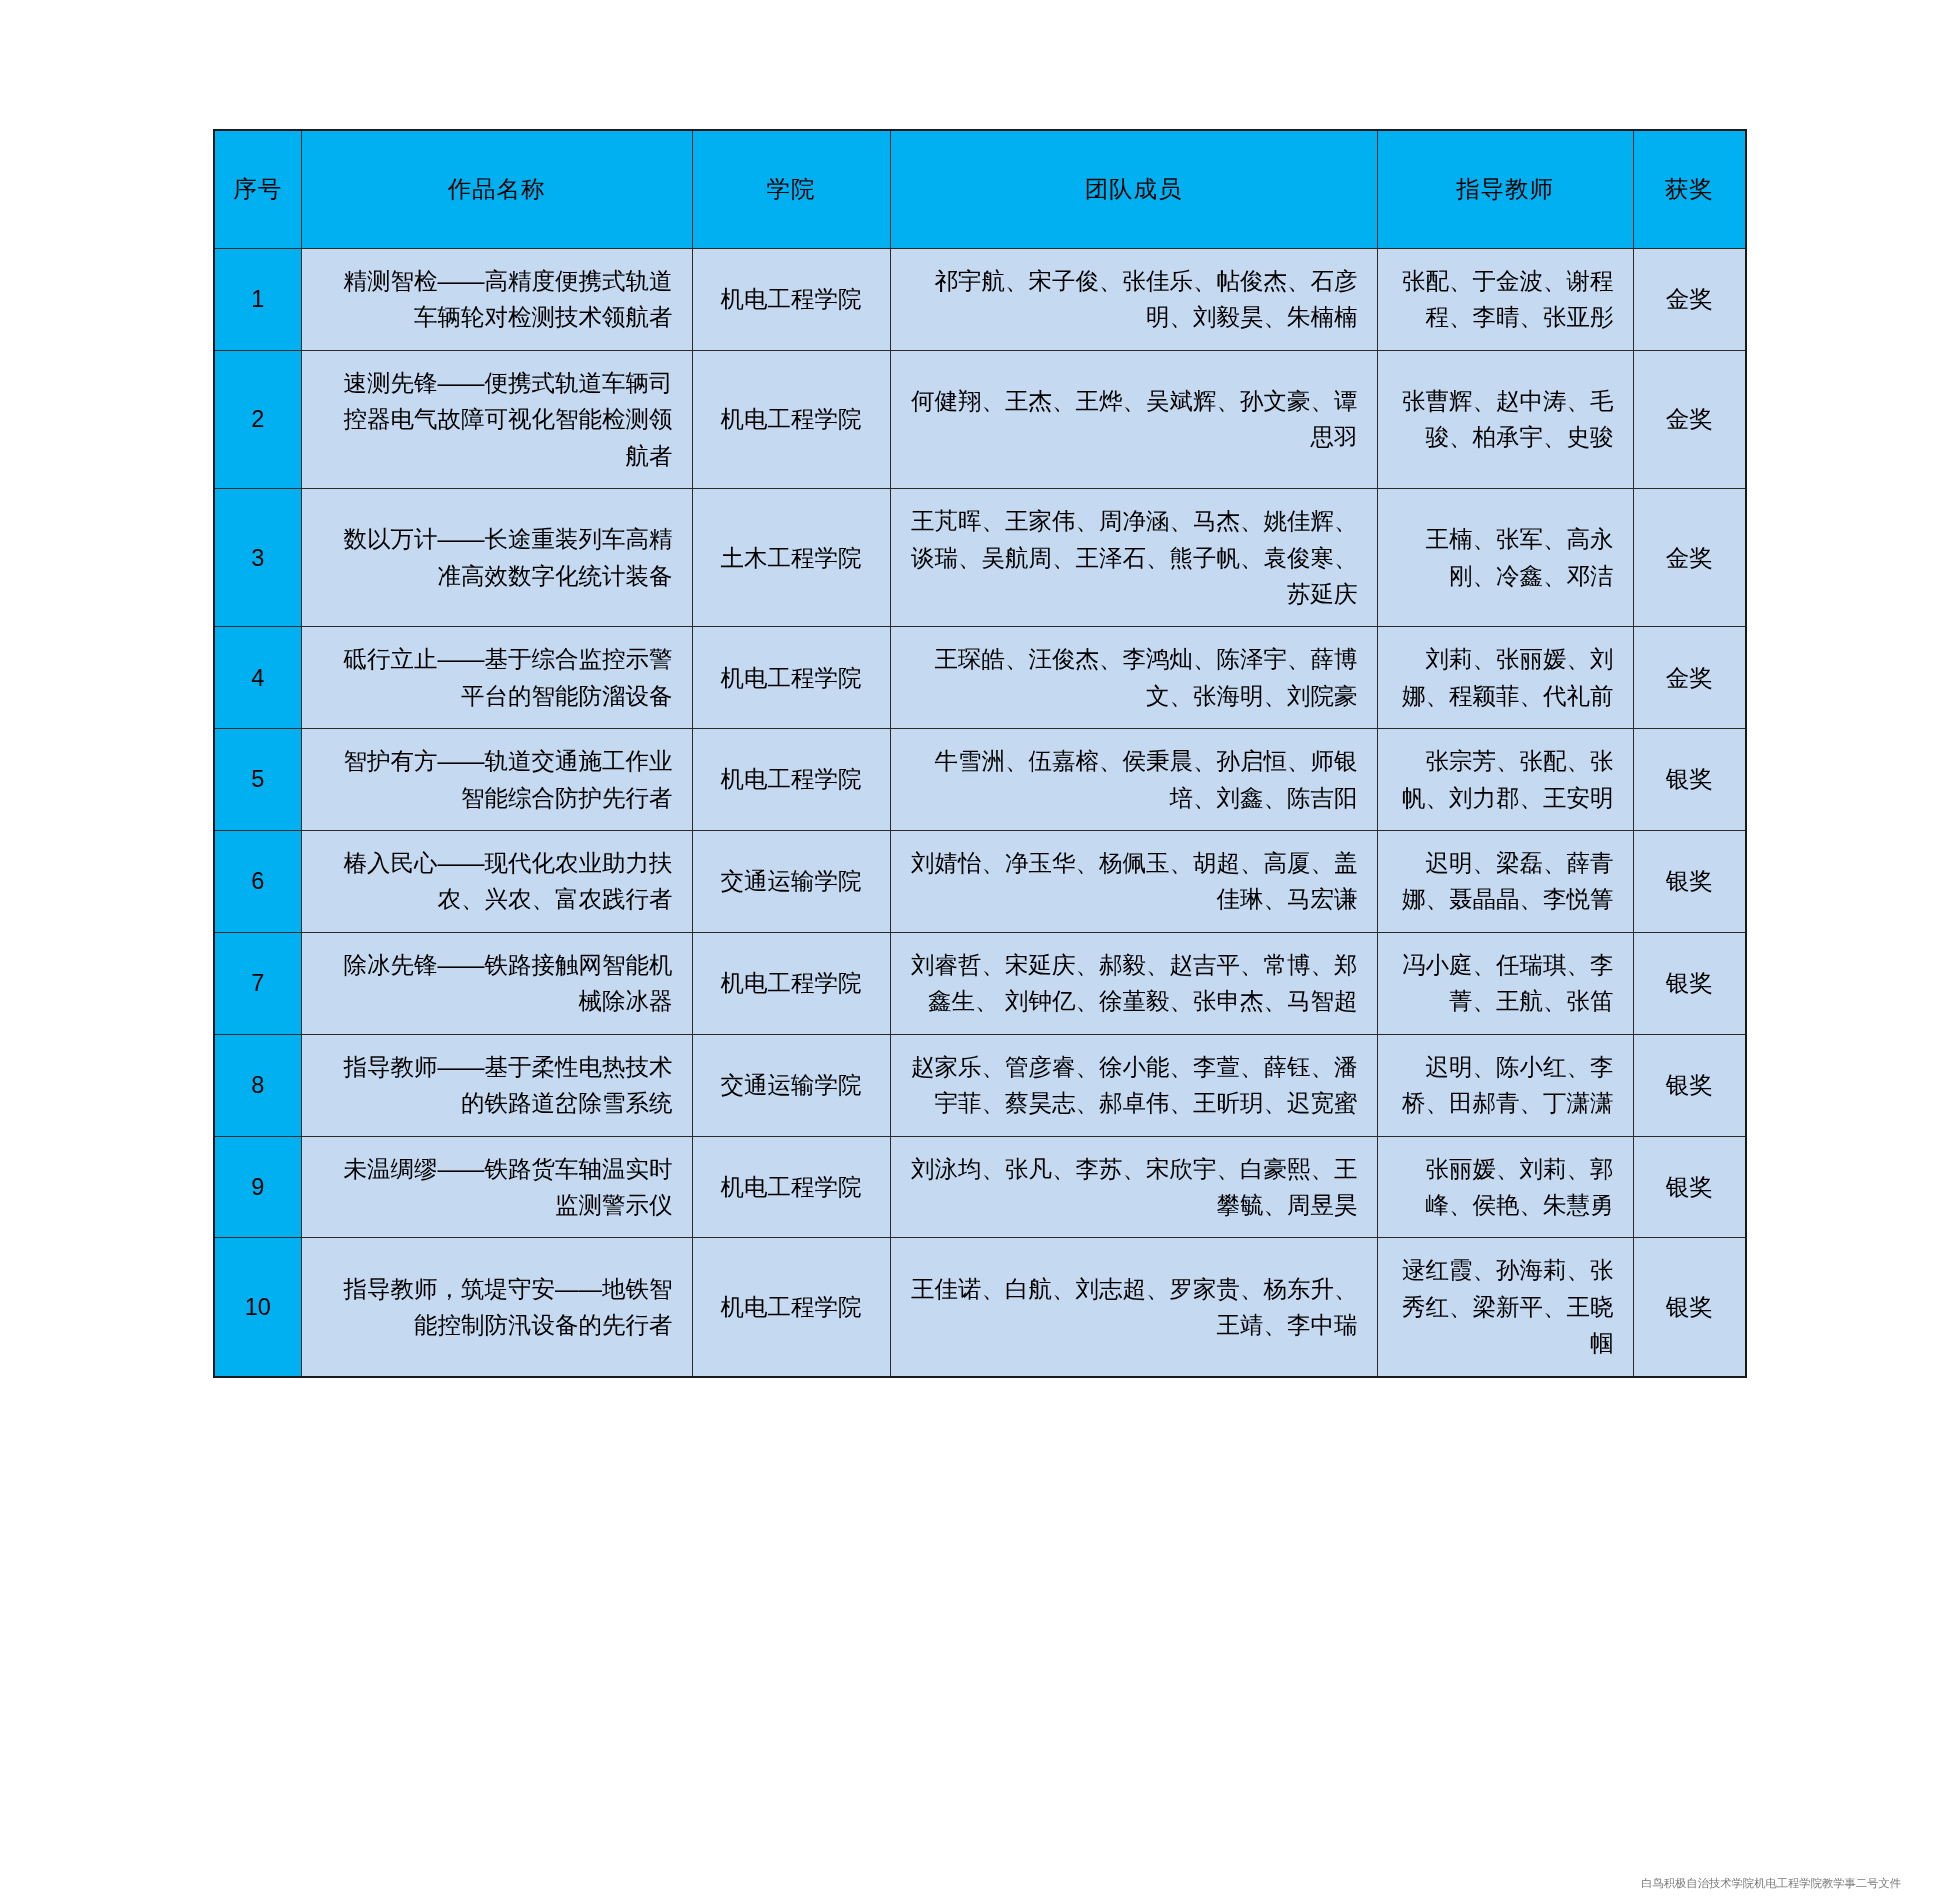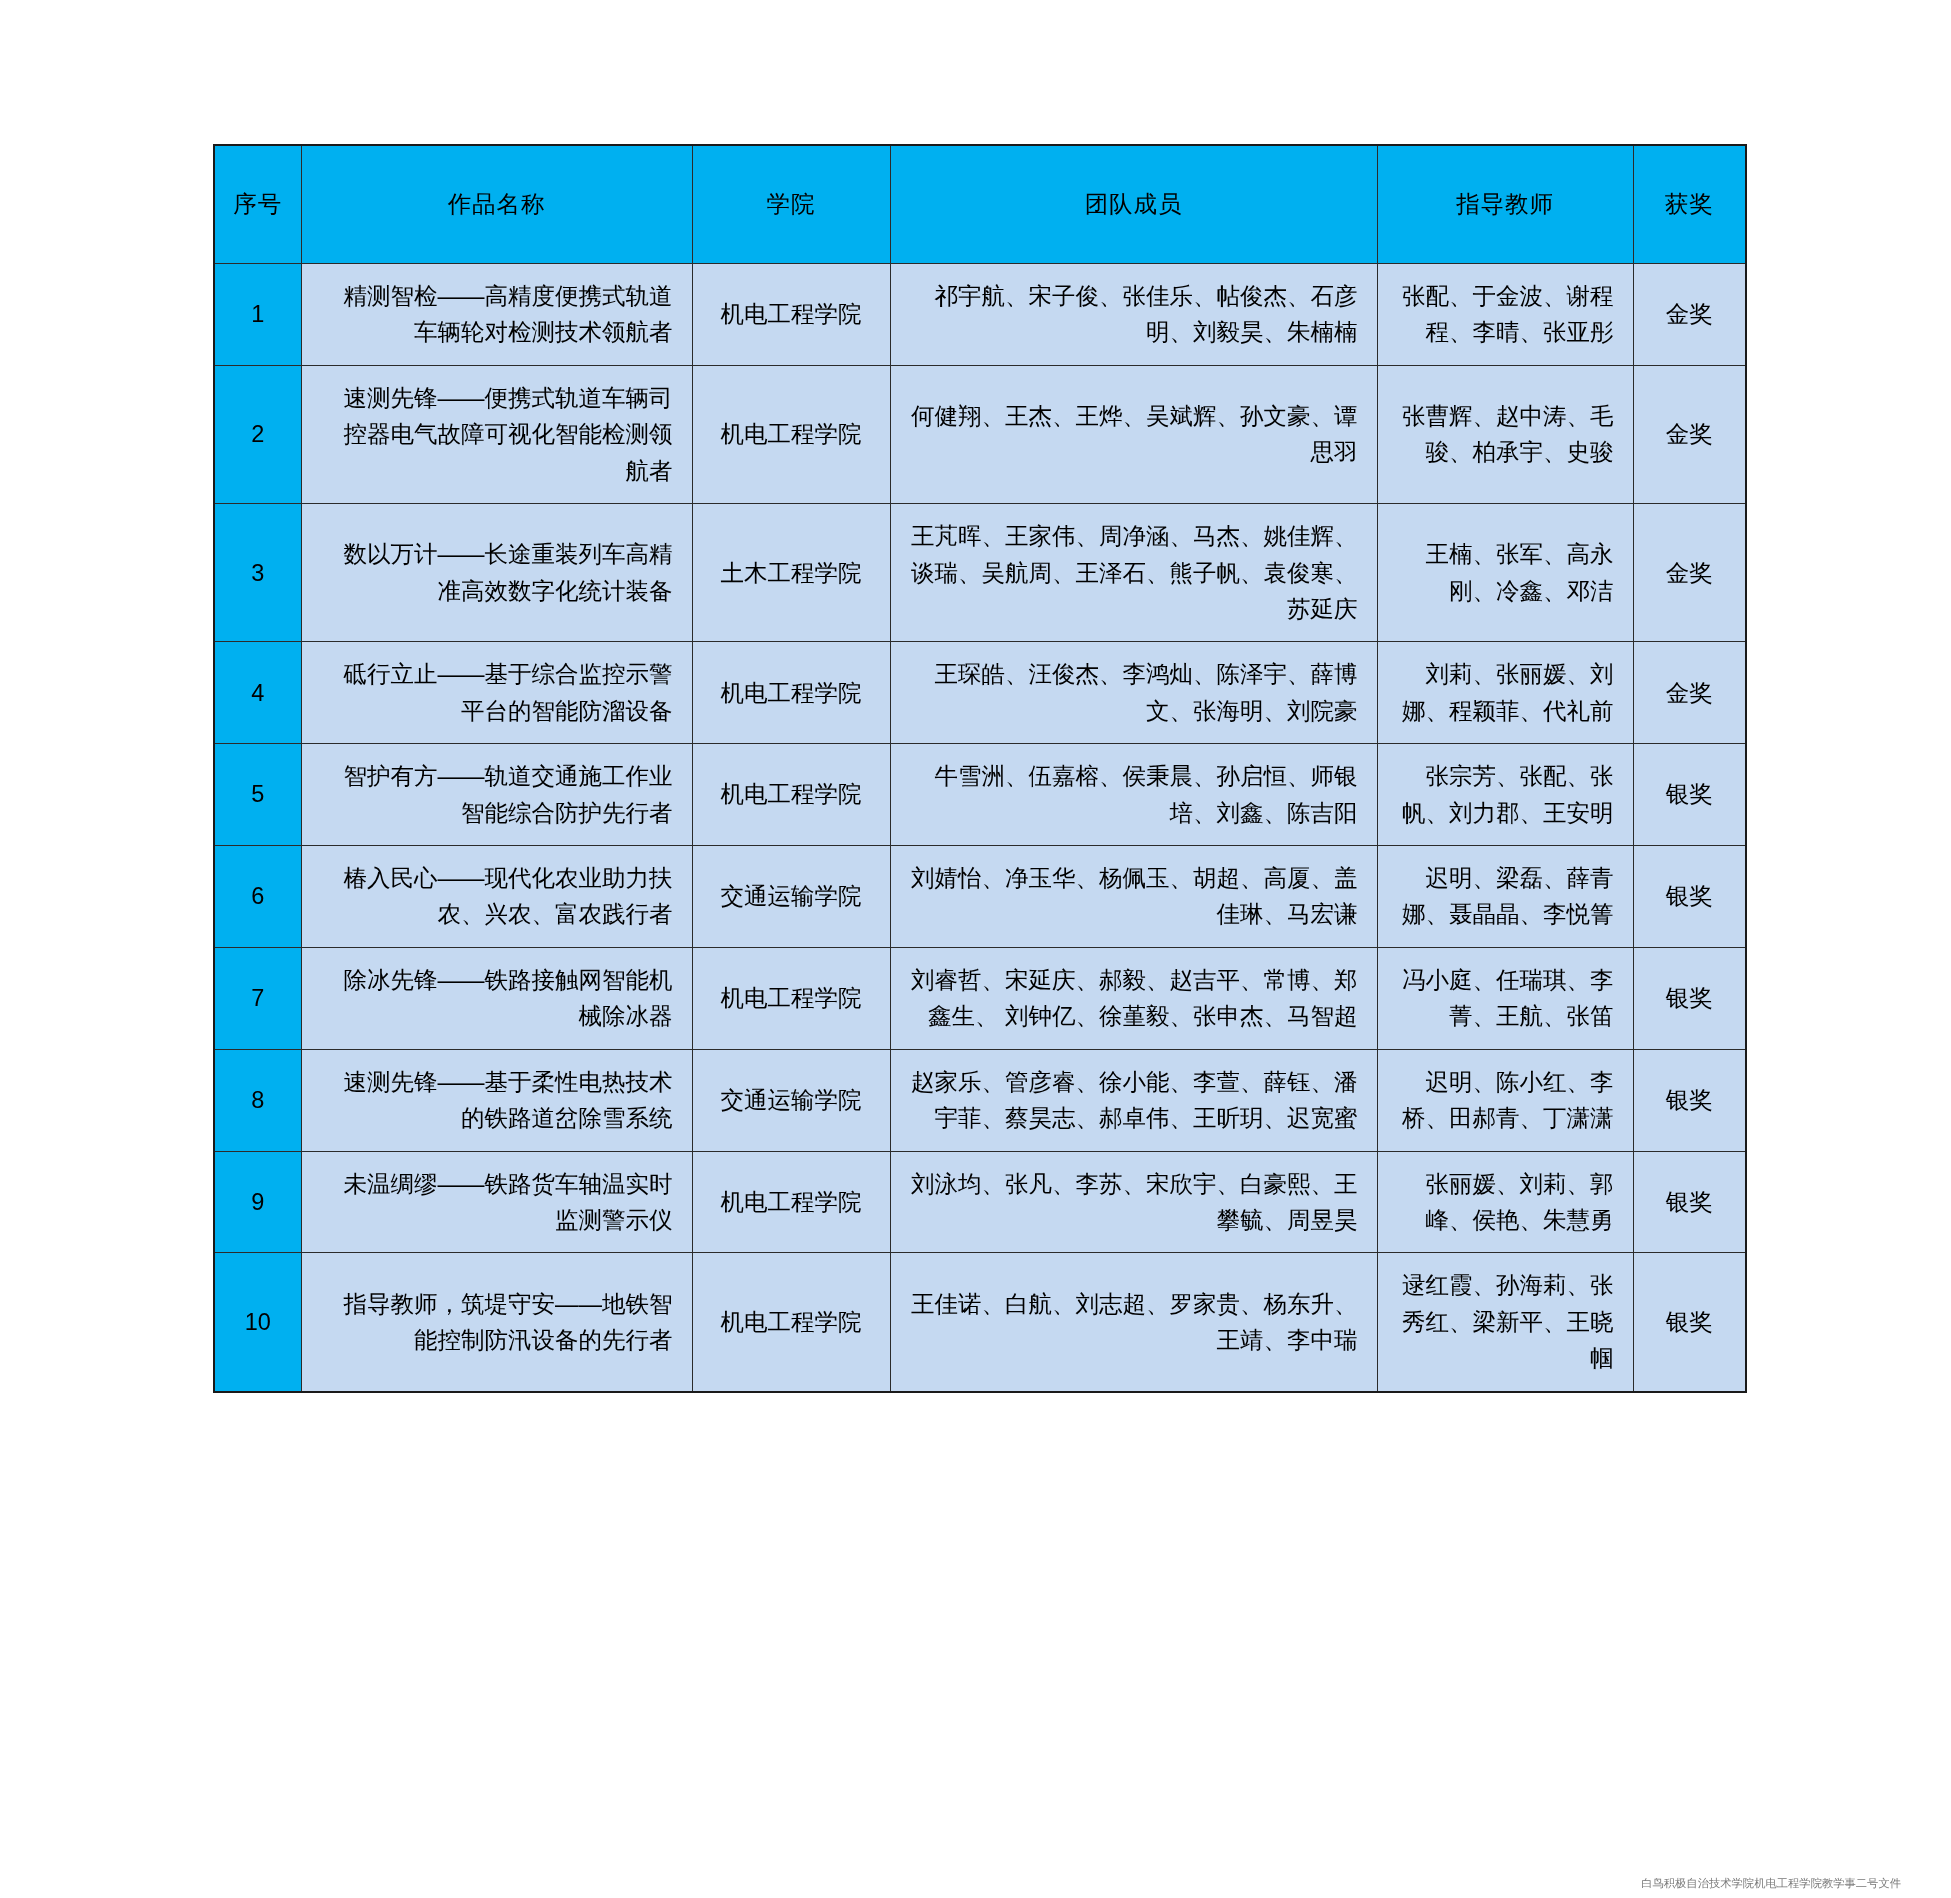--- a/index.html
+++ b/index.html
@@ -16,21 +16,21 @@
   }
   .page {
     position: absolute;
     left: 0; top: 0;
     width: 1951px;
     height: 1899px;
   }
   .table-wrap {
     position: absolute;
     left: 213px;
-    top: 144px;
+    top: 129px;
     width: 1532px;
   }
   table.award-table {
     border-collapse: collapse;
     width: 1532px;
     table-layout: fixed;
     border: 2.6px solid #1a1a1a;
   }
   table.award-table th,
   table.award-table td {
@@ -165,21 +165,21 @@
         <tr>
           <td class="idx">7</td>
           <td class="title">除冰先锋——铁路接触网智能机械除冰器</td>
           <td class="college">机电工程学院</td>
           <td class="members">刘睿哲、宋延庆、郝毅、赵吉平、常博、郑鑫生、 刘钟亿、徐堇毅、张申杰、马智超</td>
           <td class="teachers">冯小庭、任瑞琪、李菁、王航、张笛</td>
           <td class="award">银奖</td>
         </tr>
         <tr>
           <td class="idx">8</td>
-          <td class="title">速测先锋——基于柔性电热技术的铁路道岔除雪系统</td>
+          <td class="title">指导教师——基于柔性电热技术的铁路道岔除雪系统</td>
           <td class="college">交通运输学院</td>
           <td class="members">赵家乐、管彦睿、徐小能、李萱、薛钰、潘宇菲、蔡昊志、郝卓伟、王昕玥、迟宽蜜</td>
           <td class="teachers">迟明、陈小红、李桥、田郝青、丁潇潇</td>
           <td class="award">银奖</td>
         </tr>
         <tr>
           <td class="idx">9</td>
           <td class="title">未温绸缪——铁路货车轴温实时监测警示仪</td>
           <td class="college">机电工程学院</td>
           <td class="members">刘泳均、张凡、李苏、宋欣宇、白豪熙、王攀毓、周昱昊</td>

